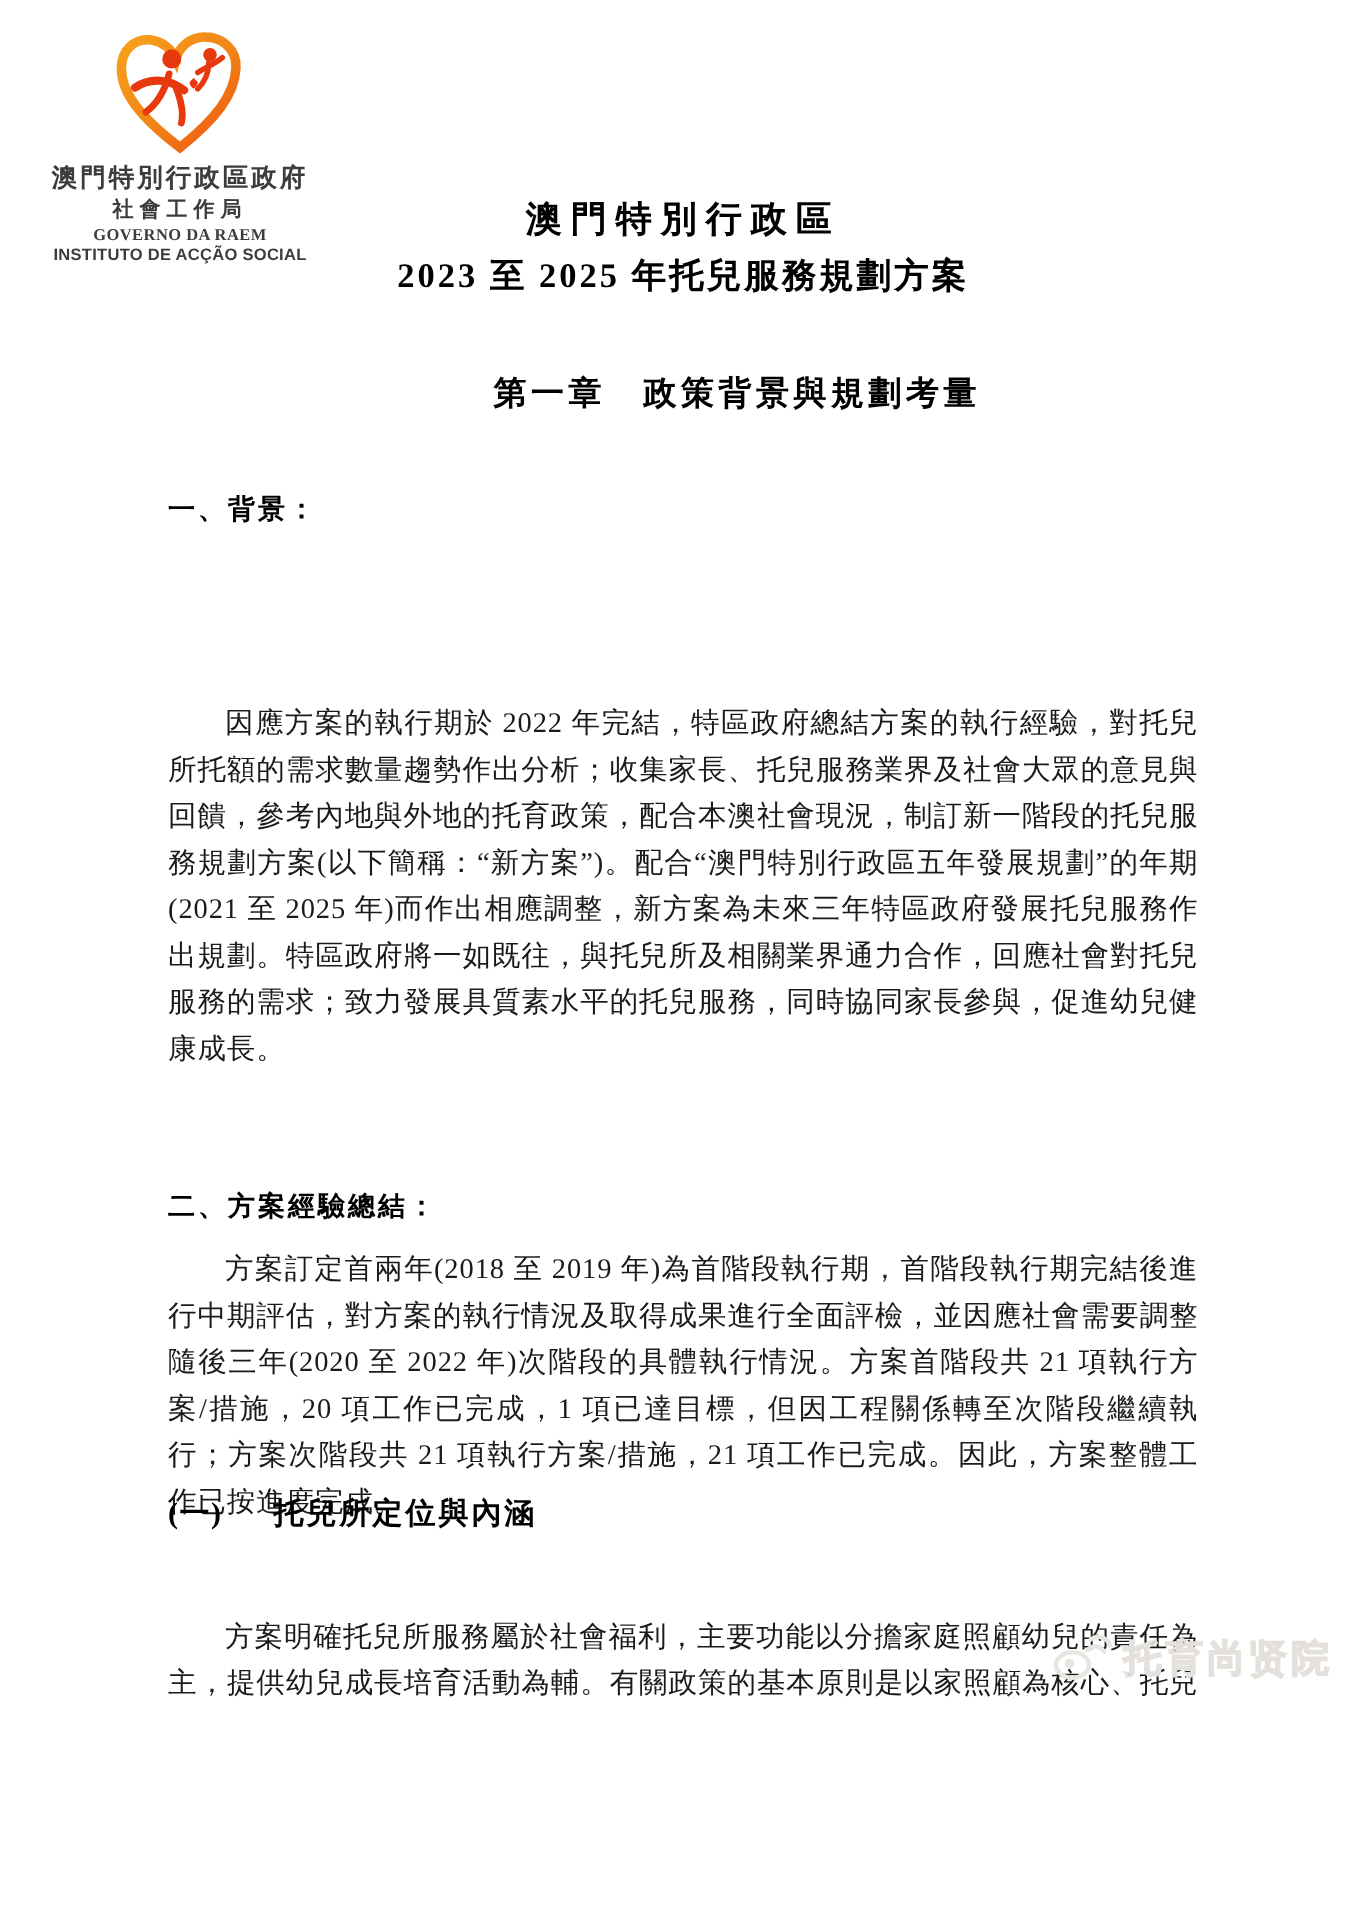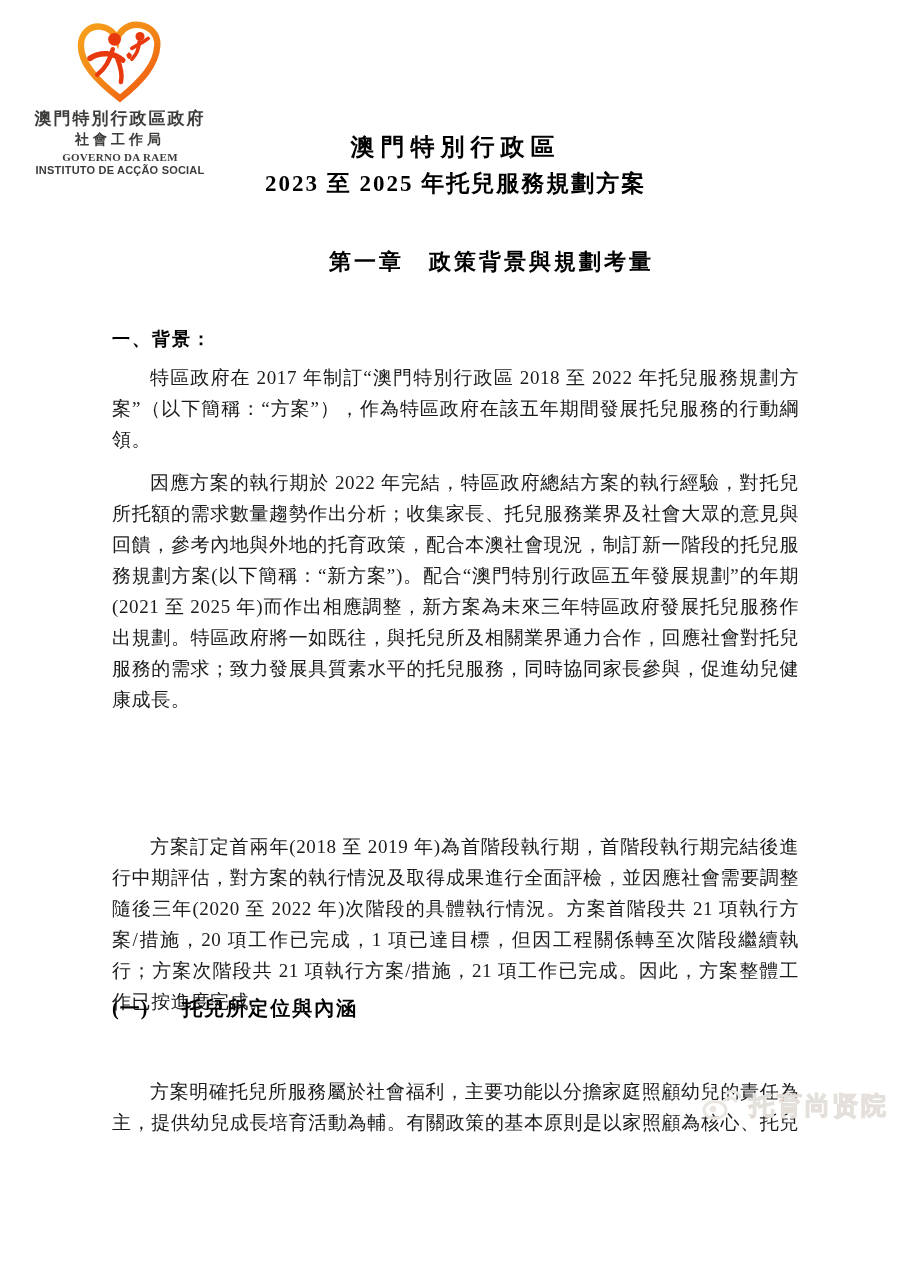--- a/index.html
+++ b/index.html
@@ -96,23 +96,23 @@
   </header>
 
   <h1 class="doc-title">
     <span class="t1">澳門特別行政區</span>
     <span class="t2">2023 至 2025 年托兒服務規劃方案</span>
   </h1>
 
   <h2 class="chapter">第一章　政策背景與規劃考量</h2>
 
   <h3 class="sec sec1">一、背景：</h3>
-  <p class="para p1">特區政府在 2017 年制訂“澳門特別行政區 2018 至 2022 年托兒服務規劃方案”（以下簡稱：“方案”），作為特區政府在該五年期間發展托兒服務的行動綱領。</p>
   <p class="para p2">因應方案的執行期於 2022 年完結，特區政府總結方案的執行經驗，對托兒所托額的需求數量趨勢作出分析；收集家長、托兒服務業界及社會大眾的意見與回饋，參考內地與外地的托育政策，配合本澳社會現況，制訂新一階段的托兒服務規劃方案(以下簡稱：“新方案”)。配合“澳門特別行政區五年發展規劃”的年期(2021 至 2025 年)而作出相應調整，新方案為未來三年特區政府發展托兒服務作出規劃。特區政府將一如既往，與托兒所及相關業界通力合作，回應社會對托兒服務的需求；致力發展具質素水平的托兒服務，同時協同家長參與，促進幼兒健康成長。</p>
 
+  <h3 class="sec sec2">二、方案經驗總結：</h3>
   <p class="para p3">方案訂定首兩年(2018 至 2019 年)為首階段執行期，首階段執行期完結後進行中期評估，對方案的執行情況及取得成果進行全面評檢，並因應社會需要調整隨後三年(2020 至 2022 年)次階段的具體執行情況。方案首階段共 21 項執行方案/措施，20 項工作已完成，1 項已達目標，但因工程關係轉至次階段繼續執行；方案次階段共 21 項執行方案/措施，21 項工作已完成。因此，方案整體工作已按進度完成。</p>
 
   <h3 class="sub">
     <span class="sub-num">(一)</span><span class="sub-label">托兒所定位與內涵</span>
   </h3>
   <p class="para p4">方案明確托兒所服務屬於社會福利，主要功能以分擔家庭照顧幼兒的責任為主，提供幼兒成長培育活動為輔。有關政策的基本原則是以家照顧為核心、托兒服務作支援，培育發展予輔助。考慮方案對托兒所的定位與內涵符合幼兒發展需要與國際托育政策的主流觀點，而有關基本原則亦得到本澳社會的普遍接受，故應予以維持。</p>
 
   <div class="watermark">
     <svg width="42" height="34" viewBox="0 0 42 34" aria-hidden="true">
       <ellipse cx="15" cy="22" rx="11" ry="8.5" stroke="#e9e6e2" stroke-width="3" fill="none"></ellipse>

